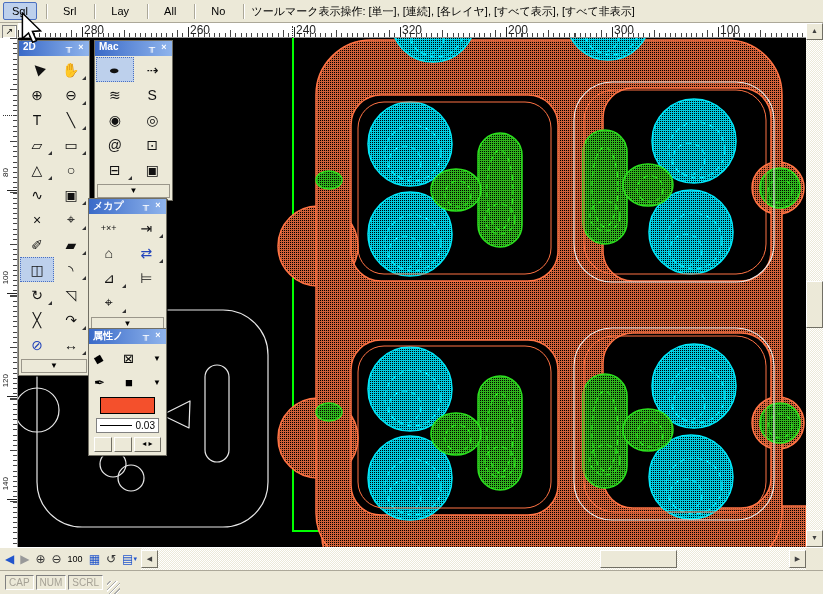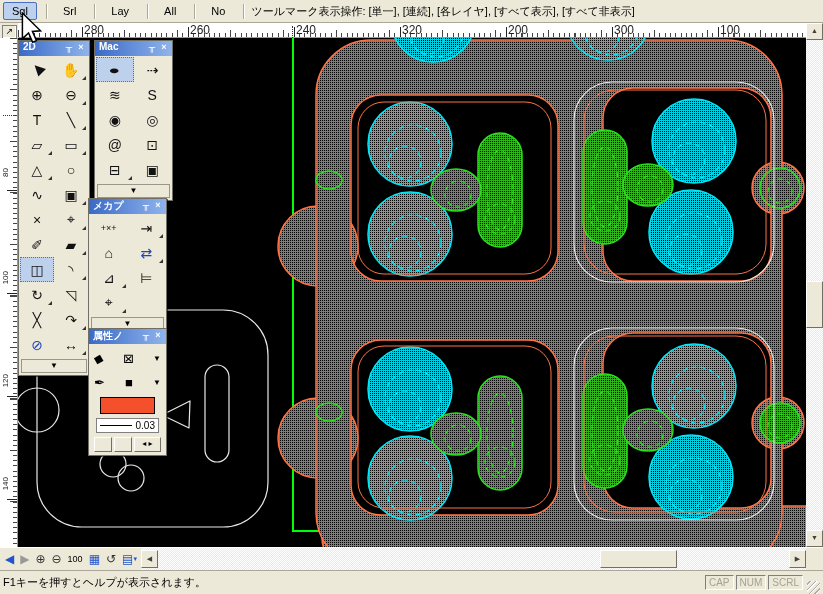--- a/index.html
+++ b/index.html
@@ -484,21 +484,20 @@
 </div>
 
 <div id="hscroll" class="abs sb">
   <div class="sb-btn" style="left:0;top:2px;width:15px;height:16px;line-height:15px">◀</div>
   <div class="sb-thumb" style="left:459px;top:2px;width:75px;height:16px"></div>
   <div class="sb-btn" style="right:0;top:2px;width:15px;height:16px;line-height:15px">▶</div>
 </div>
 <div id="corner" class="abs"></div>
 
 <div id="statusbar" class="abs">
-  <span id="status-text">F1キーを押すとヘルプが表示されます。</span>
   <span id="locks" style="display:flex">
       <span class="lock">CAP</span>
       <span class="lock">NUM</span>
       <span class="lock">SCRL</span>
     </span>
   <span id="grip"></span>
 </div>
 
 <svg id="cursor" class="abs" width="24" height="32" viewBox="0 0 20 30">
   <path d="M1,1 V25 L6.8,19.6 L10.6,28.4 L14.2,26.8 L10.4,18.2 L18,17.6 Z" fill="#fff" stroke="#000" stroke-width="1.4"></path>

